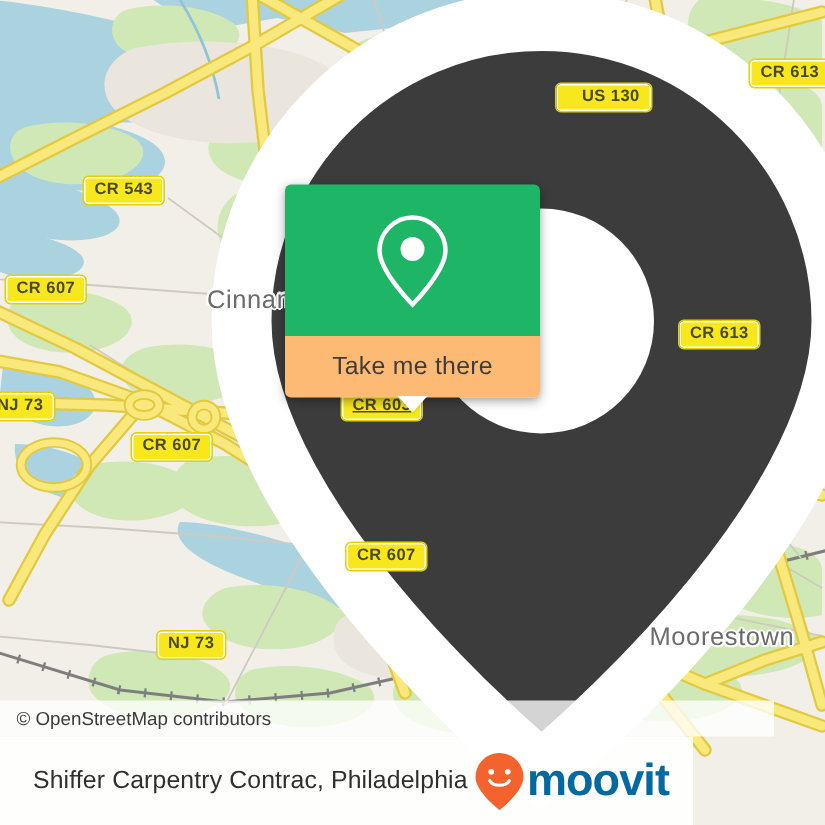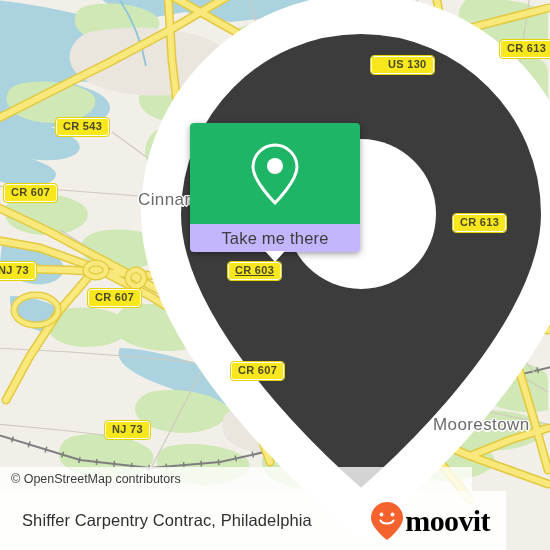--- a/index.html
+++ b/index.html
@@ -53,62 +53,62 @@
     position:absolute;left:190px;top:123px;width:170px;
     border-radius:4px;overflow:visible;
     box-shadow:0 2px 7px rgba(0,0,0,.33);
     filter:drop-shadow(0 1px 1px rgba(0,0,0,.08));
   }
   #popup-top{
     height:101px;border-radius:4px 4px 0 0;
     display:flex;align-items:center;justify-content:center;
   }
   #popup-bottom{
-    background:#c4b5fd;border-radius:0 0 4px 4px;height:28px;
+    background:#fdba74;border-radius:0 0 4px 4px;height:41px;
     display:flex;align-items:center;justify-content:center;
     position:relative;
   }
   #popup-label{
     color:#3d3d3d;font-size:16.5px;letter-spacing:.2px;
     font-family:"Liberation Sans", sans-serif;
   }
   #popup-tail{
     position:absolute;left:50%;bottom:-10px;margin-left:-10px;
     width:0;height:0;
     border-left:10px solid transparent;
     border-right:10px solid transparent;
     border-top:11px solid #ffffff;
   }
 
   
   #attrib{
-    position:absolute;left:0;top:467px;width:472px;height:24px;
+    position:absolute;left:0;top:467px;width:516px;height:24px;
     background:rgba(255,255,255,.78);
     display:flex;align-items:center;
   }
   #attrib span{
     color:#3b3b3b;font-size:12.5px;padding-left:11px;
     font-family:"Liberation Sans", sans-serif;
   }
 
   
   #footer{
-    position:absolute;left:0;top:491px;width:506px;height:59px;
+    position:absolute;left:0;top:491px;width:462px;height:59px;
     background:rgba(255,255,255,.90);
     display:flex;align-items:center;justify-content:space-between;
     overflow:hidden;
   }
   #footer-title{
     color:#2f2f2f;font-size:16.5px;padding-left:22px;white-space:nowrap;
     font-family:"Liberation Sans", sans-serif;letter-spacing:.1px;
   }
   #brand{display:flex;align-items:center;padding-right:16px;}
   #brand-word{
-    color:#000000;font-size:30px;font-weight:bold;letter-spacing:-.6px;
-    margin-left:1px;font-family:Liberation Serif, serif;
+    color:#0369a1;font-size:30px;font-weight:bold;letter-spacing:-.6px;
+    margin-left:1px;font-family:Liberation Sans, sans-serif;
   }
 </style>
 </head>
 <body>
 
 <div id="app">
 
   <div id="map">
     <svg viewBox="0 0 550 550" xmlns="http://www.w3.org/2000/svg">
       <defs>

